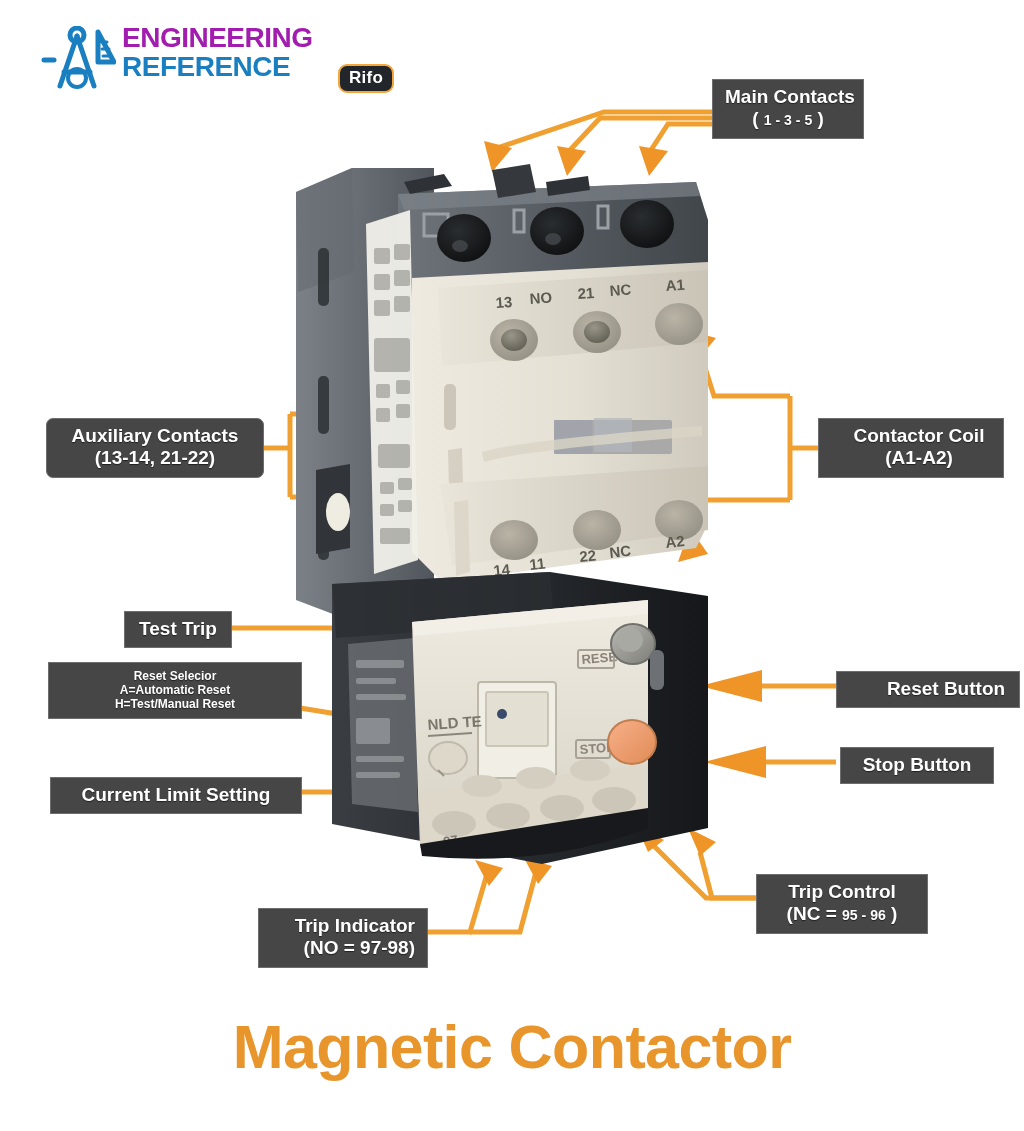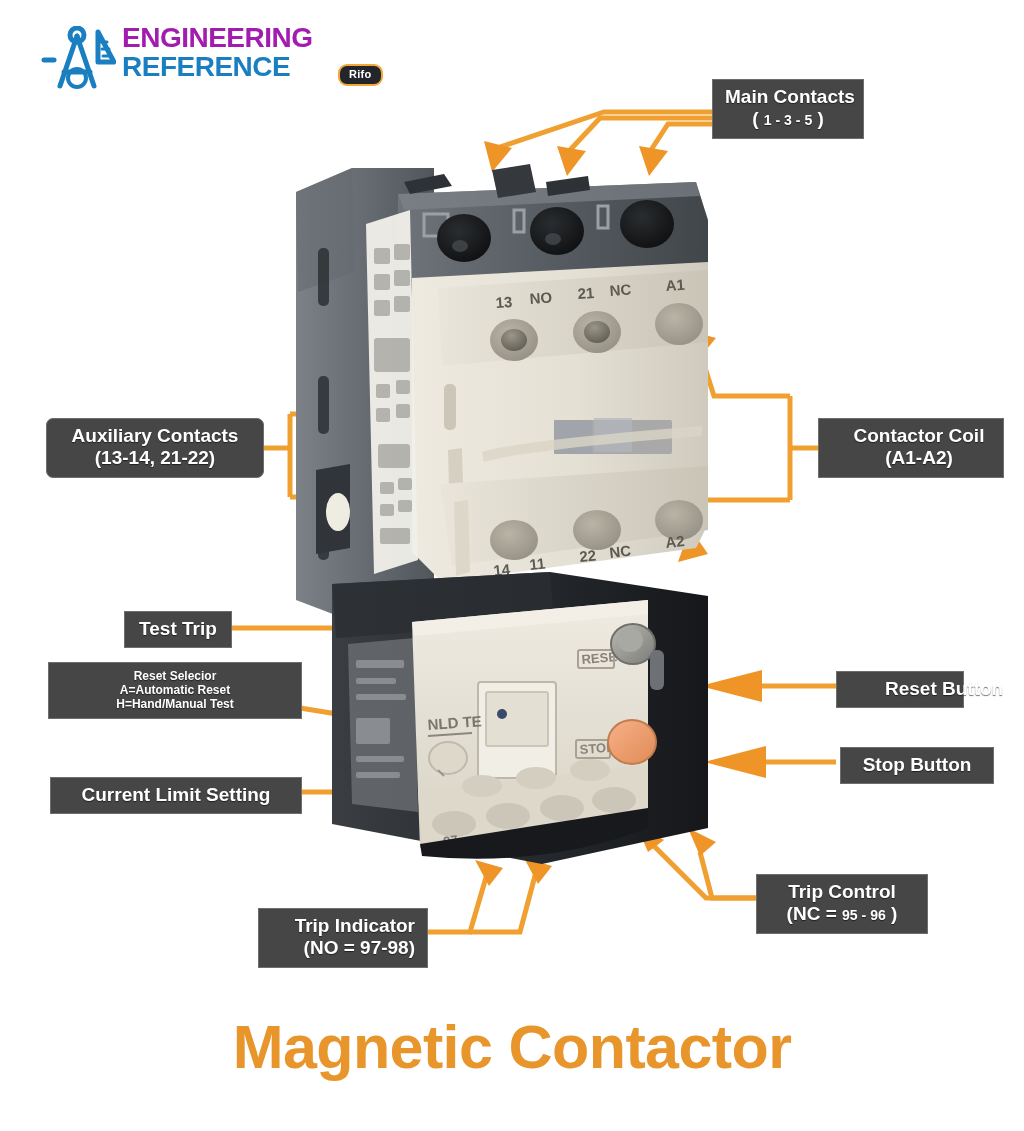--- a/index.html
+++ b/index.html
@@ -19,21 +19,21 @@
     font-size:28px;font-weight:bold;letter-spacing:-0.5px;
     color:#a21caf;line-height:1.02;font-family:"Liberation Sans",sans-serif;
   }
   .logo-line2{
     font-size:28px;font-weight:bold;letter-spacing:-0.5px;
     color:#1a7fc1;line-height:1.02;font-family:"Liberation Sans",sans-serif;
   }
   #rifo-badge{
     position:absolute;left:300px;top:42px;
     background:#22262b;border:2px solid #f2a63b;border-radius:9px;
-    padding:2px 9px 3px 9px;color:#ffffff;font-size:11px;font-weight:bold;
+    padding:2px 9px 3px 9px;color:#ffffff;font-size:17px;font-weight:bold;
     letter-spacing:0.3px;line-height:1.15;
   }
 
   
   .callout{
     position:absolute;background:#464646;color:#ffffff;
     border:1px solid #6d6d6d;
     text-align:center;font-weight:bold;line-height:1.18;
     box-sizing:border-box;white-space:nowrap;
     text-shadow:0 1px 1px rgba(0,0,0,.55);
@@ -182,28 +182,28 @@
   <span class="l2">(A1-A2)</span>
 </div>
 
 <div class="callout cw" style="left:124px;top:611px;width:108px;">
   <span class="l1">Test Trip</span>
 </div>
 
 <div class="callout cw-lg" style="left:48px;top:662px;width:254px;">
   <span class="l1">Reset Selecior</span>
   <span class="l2">A=Automatic Reset</span>
-  <span class="l2">H=Hand/Manual Test</span>
+  <span class="l2">H=Test/Manual Reset</span>
 </div>
 
 <div class="callout cw" style="left:50px;top:777px;width:252px;">
   <span class="l1">Current Limit Setting</span>
 </div>
 
-<div class="callout cw" style="left:836px;top:671px;width:128px;padding-left:48px;">
+<div class="callout cw" style="left:836px;top:671px;width:184px;padding-left:48px;">
   <span class="l1">Reset Button</span>
 </div>
 
 <div class="callout cw" style="left:840px;top:747px;width:154px;">
   <span class="l1">Stop Button</span>
 </div>
 
 <div class="callout cw" style="left:756px;top:874px;width:172px;">
   <span class="l1">Trip Control</span>
   <span class="l2"><span>(NC = </span><span class="sm">95 - 96</span><span> )</span></span>

